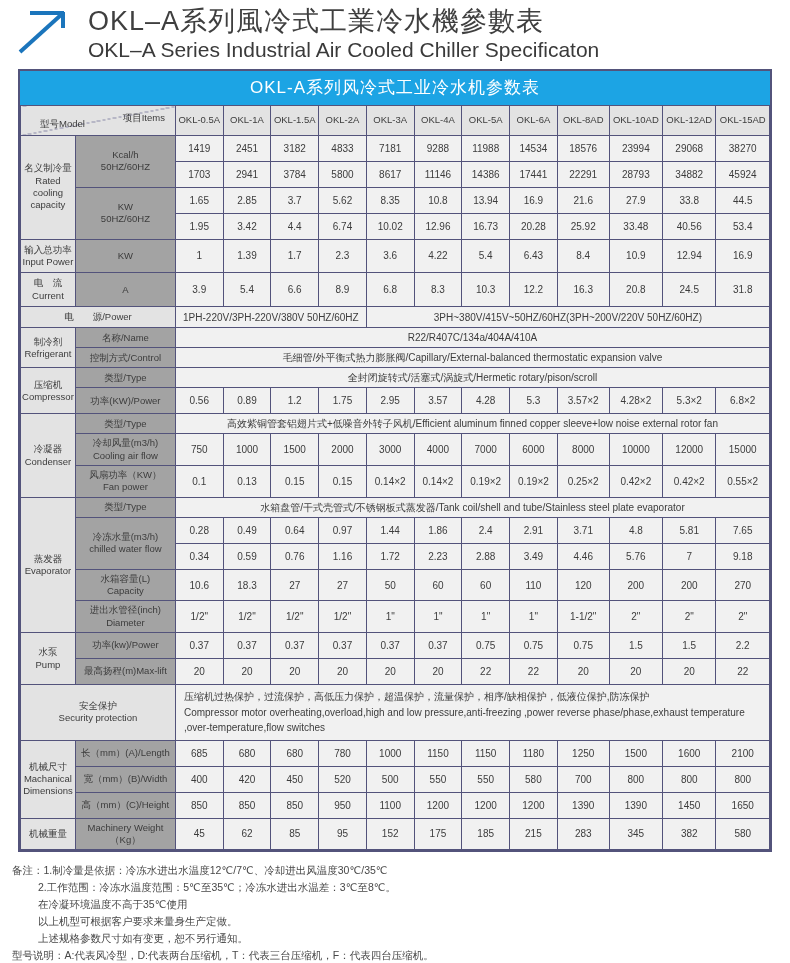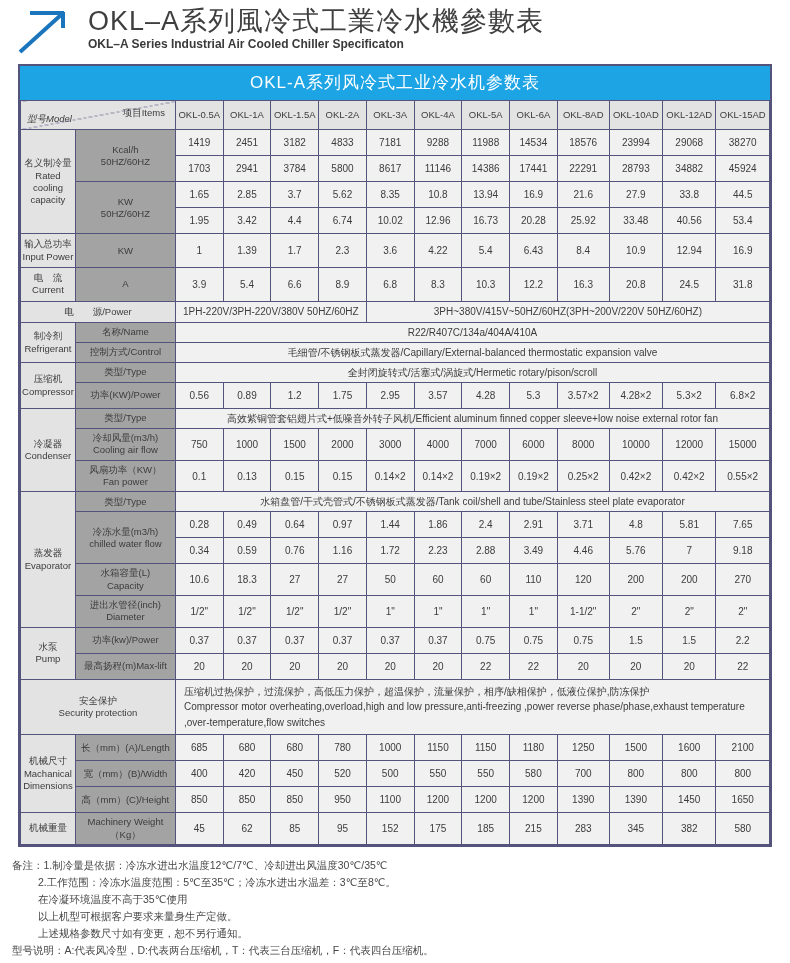--- a/index.html
+++ b/index.html
@@ -5,38 +5,38 @@
 <style>
   html,body{margin:0;padding:0;background:#fff;}
   body{width:790px;font-family:"Liberation Sans","DejaVu Sans",sans-serif;color:#3c3c3c;}
   .page{width:790px;min-height:963px;position:relative;background:#fff;}
 
   
   .hdr{display:flex;align-items:flex-start;padding:6px 0 4px 6px;gap:16px;}
   .hdr .arrow{width:66px;height:52px;flex:0 0 66px;}
   .hdr .titles{padding-top:0;}
   .title-zh{font-size:27px;letter-spacing:1px;color:#3f3f3f;line-height:1.15;font-weight:400;}
-  .title-en{font-size:12px;color:#3a3a3a;line-height:1.25;font-weight:700;}
+  .title-en{font-size:21px;color:#3a3a3a;line-height:1.25;font-weight:400;}
 
   
   .tbl-wrap{margin:2px 18px 0 18px;border:2px solid #53537b;}
   .caption{background:#1ca4e4;color:#fff;text-align:center;font-size:17px;padding:5px 0 6px 0;letter-spacing:1px;}
   table{width:100%;border-collapse:collapse;table-layout:fixed;}
   td{border:1px solid #53537b;text-align:center;vertical-align:middle;
      font-size:9.5px;line-height:1.3;padding:4px 1px;white-space:pre-line;
      overflow:hidden;color:#3c3c3c;}
   td.model{background:#e3e3e3;font-size:9.5px;padding:8px 0;}
   td.group,td.group2{background:#e3e3e3;font-size:9.5px;}
   td.item{background:#a3a3a3;font-size:9.5px;padding:3px 1px;}
   td.val{background:#f1f1f1;font-size:10px;padding:6px 1px;}
   td.span{background:#f1f1f1;font-size:10px;padding:3px 0;text-align:center;}
   td.txl{background:#f1f1f1;text-align:left;padding:4px 8px;font-size:10px;line-height:1.55;}
   td.diag{background:#e3e3e3;position:relative;padding:0;
     background-image:linear-gradient(to bottom right,transparent 49.5%,#8a8aa8 49.5%,#8a8aa8 50.6%,transparent 50.6%);}
-  .diag-a{position:absolute;left:6px;bottom:4px;font-size:9.5px;font-style:italic;}
+  .diag-a{position:absolute;left:19px;bottom:4px;font-size:9.5px;}
   .diag-b{position:absolute;right:10px;top:6px;font-size:9.5px;}
 
   
   .notes{margin:10px 18px 0 12px;}
   .note-line{font-size:10.5px;line-height:1.62;color:#474747;}
   .note-line.ind{padding-left:26px;}
 </style>
 </head>
 <body>
 
@@ -195,21 +195,21 @@
             <td class="span" colspan="8">3PH~380V/415V~50HZ/60HZ(3PH~200V/220V  50HZ/60HZ)</td>
           </tr>
           <tr>
             <td class="group" rowspan="2">制冷剂
 Refrigerant</td>
             <td class="item">名称/Name</td>
             <td class="span" colspan="12">R22/R407C/134a/404A/410A</td>
           </tr>
           <tr>
             <td class="item">控制方式/Control</td>
-            <td class="span" colspan="12">毛细管/不锈钢板式蒸发器/Capillary/External-balanced thermostatic expansion valve</td>
+            <td class="span" colspan="12">毛细管/外平衡式热力膨胀阀/Capillary/External-balanced thermostatic expansion valve</td>
           </tr>
           <tr>
             <td class="group" rowspan="2">压缩机
 Compressor</td>
             <td class="item">类型/Type</td>
             <td class="span" colspan="12">全封闭旋转式/活塞式/涡旋式/Hermetic rotary/pison/scroll</td>
           </tr>
           <tr>
             <td class="item">功率(KW)/Power</td>
             <td class="val">0.56</td>

